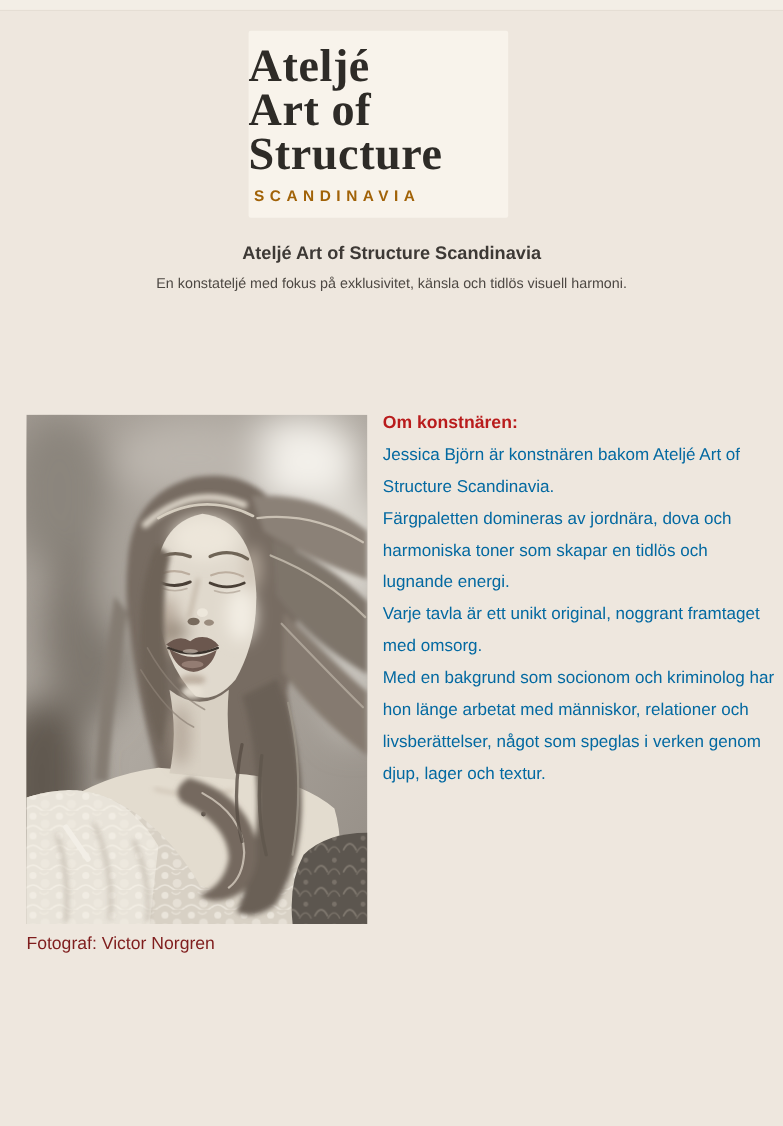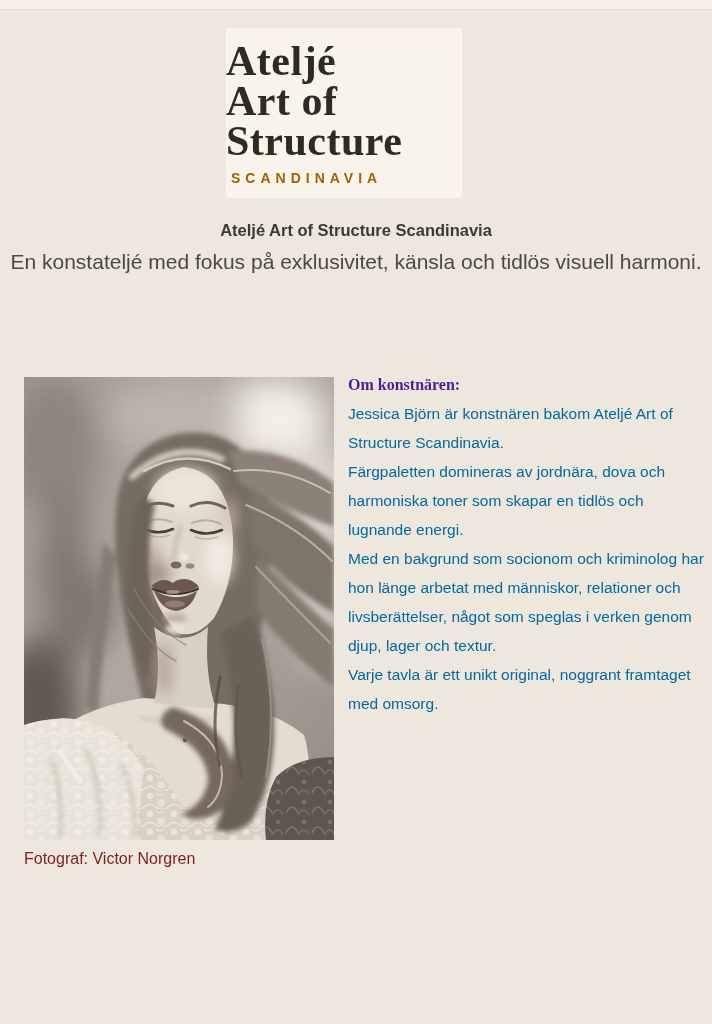--- a/index.html
+++ b/index.html
@@ -24,27 +24,27 @@
     font-family:"Liberation Serif", serif;
     font-weight:600; font-size:42px; line-height:40px;
     color:#2e2b27; letter-spacing:0.5px;
   }
   .logo-sub {
     font-size:14px; font-weight:700; letter-spacing:5px;
     margin-top:9px; padding-left:5px; color:#a16207;
   }
   .intro { position:absolute; top:221px; left:0; width:712px; text-align:center; }
   .intro h1 { font-size:16.5px; font-weight:700; color:#3d3935; margin:0; }
-  .intro p  { font-size:21px; margin:10px 0 0; color:#4d4843; }
+  .intro p  { font-size:13px; margin:10px 0 0; color:#4d4843; }
   .portrait {
     position:absolute; left:24px; top:377px; width:310px; height:463px; margin:0;
     line-height:0;
   }
   .about { position:absolute; left:348px; top:370px; width:360px; }
-  .about h2 { font-size:16px; font-weight:700; margin:0; line-height:29px; color:#4c1d95;font-family:Liberation Serif, serif; }
+  .about h2 { font-size:16px; font-weight:700; margin:0; line-height:29px; color:#b91c1c; }
   .about p  { font-size:15.5px; margin:0; line-height:29px; color:#0369a1; }
   .caption  { position:absolute; left:24px; top:850px; margin:0; font-size:16px; color:#7f1d1d; }
 </style>
 </head>
 <body>
 
 <div class="top-strip"></div>
 
 <header>
   <div class="logo-box">
@@ -178,17 +178,17 @@
       <path d="M196 300 Q186 350 196 388" stroke="#574e45" stroke-width="3" opacity="0.8"></path>
       <path d="M214 310 Q208 360 218 400" stroke="#5f564c" stroke-width="3" opacity="0.8"></path>
     </g>
   </svg>
 </figure>
 
 <section class="about">
   <h2>Om konstnären:</h2>
   <p>Jessica Björn är konstnären bakom Ateljé Art of Structure Scandinavia.</p>
   <p>Färgpaletten domineras av jordnära, dova och harmoniska toner som skapar en tidlös och lugnande energi.</p>
+  <p>Varje tavla är ett unikt original, noggrant framtaget med omsorg.</p>
   <p>Med en bakgrund som socionom och kriminolog har hon länge arbetat med människor, relationer och livsberättelser, något som speglas i verken genom djup, lager och textur.</p>
-  <p>Varje tavla är ett unikt original, noggrant framtaget med omsorg.</p>
 </section>
 
 <p class="caption">Fotograf: Victor Norgren</p>
 
 </body></html>

